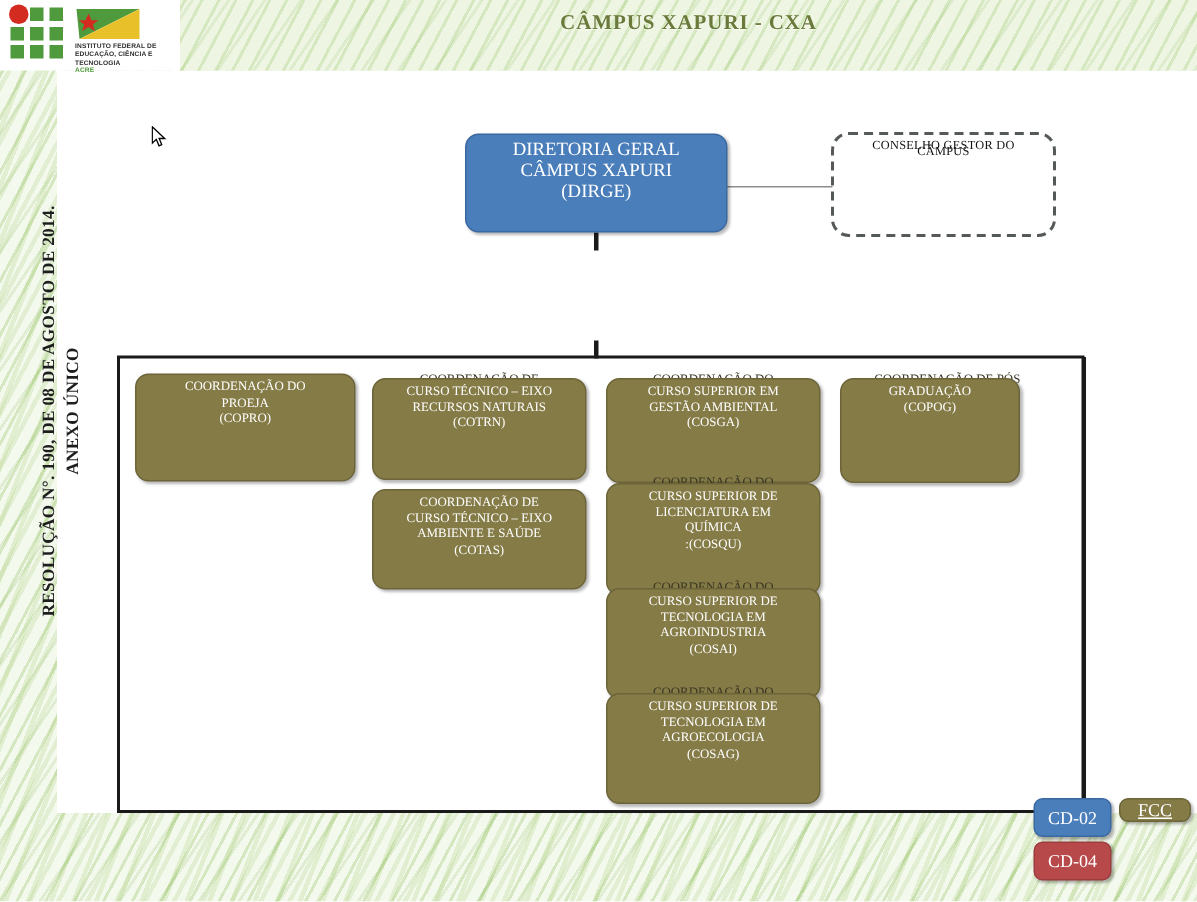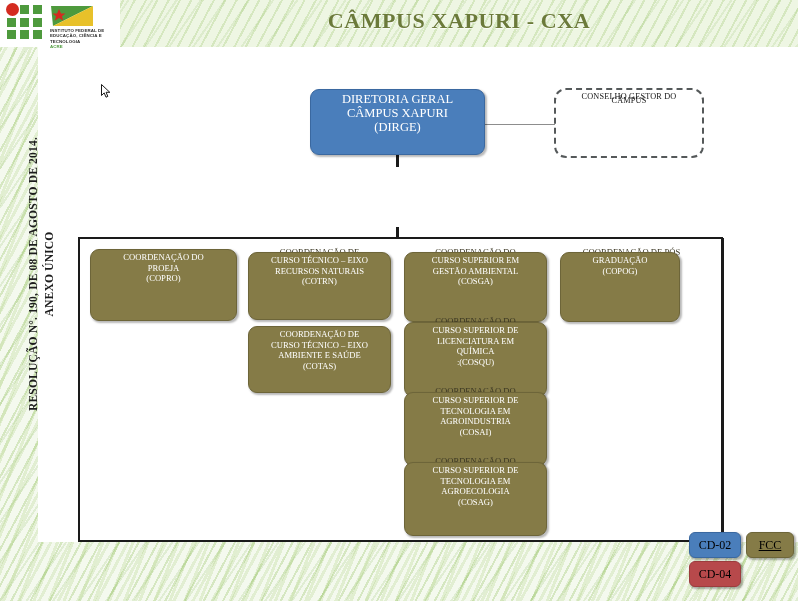--- a/index.html
+++ b/index.html
@@ -95,21 +95,21 @@
         rgba(120,175,70,0.00) 8px,
         rgba(120,175,70,0.00) 20px);
   }
   .slide-title {
     position: absolute;
     left: 120px; top: 8px;
     width: 678px;
     text-align: center;
     font-family: "Liberation Serif", serif;
     font-weight: bold;
-    font-size: 22px;
+    font-size: 14px;
     letter-spacing: 0.6px;
     color: #6b7a3a;
     text-shadow: 0 1px 0 rgba(255,255,255,0.7);
   }
 
   
   .logo-wrap {
     position: absolute;
     left: 0px; top: 0px;
     width: 120px; height: 47px;
@@ -253,21 +253,21 @@
   }
 
   
   .badge {
     position: absolute;
     box-sizing: border-box;
     border-radius: 6px;
     display: flex;
     align-items: center;
     justify-content: center;
-    color: #000000;
+    color: #ffffff;
     font-family: "Liberation Serif", serif;
     font-size: 12px;
     box-shadow: 1.5px 1.5px 2px rgba(0,0,0,0.3);
   }
   .badge-blue { background: #4A7EBB; border: 1px solid #3a68a0; }
   .badge-red  { background: #B7494B; border: 1px solid #9c3c3e; text-align: center; }
   .badge-olive{ background: #857B47; border: 1px solid #6d6539; }
 
   
   .cursor {
@@ -418,19 +418,19 @@
       <div>(COPOG)</div>
     </div>
   </div>
 
   <div class="faint-footer">
     · ·· · &nbsp;·· ·&nbsp; ···&nbsp; ·· &nbsp;···&nbsp;· ··&nbsp; ···
   </div>
 
   <div class="badge badge-blue" style="left:689px; top:532px; width:52px; height:26px;">CD-02</div>
   <div class="badge badge-red" style="left:689px; top:561px; width:52px; height:26px;">CD-04</div>
-  <div class="badge badge-olive" style="left:746px; top:532px; width:48px; height:26px;text-decoration:underline;">FCC</div>
+  <div class="badge badge-olive" style="left:746px; top:532px; width:48px; height:16px;text-decoration:underline;">FCC</div>
 
   <svg class="cursor" viewBox="0 0 11 14">
     <path d="M0.5 0.5 L0.5 11.5 L3.2 8.9 L5.0 13.2 L6.8 12.4 L5.1 8.3 L8.8 8.3 Z" fill="#ffffff" stroke="#000000" stroke-width="0.9"></path>
   </svg>
 
 </div>
 
 </body></html>

